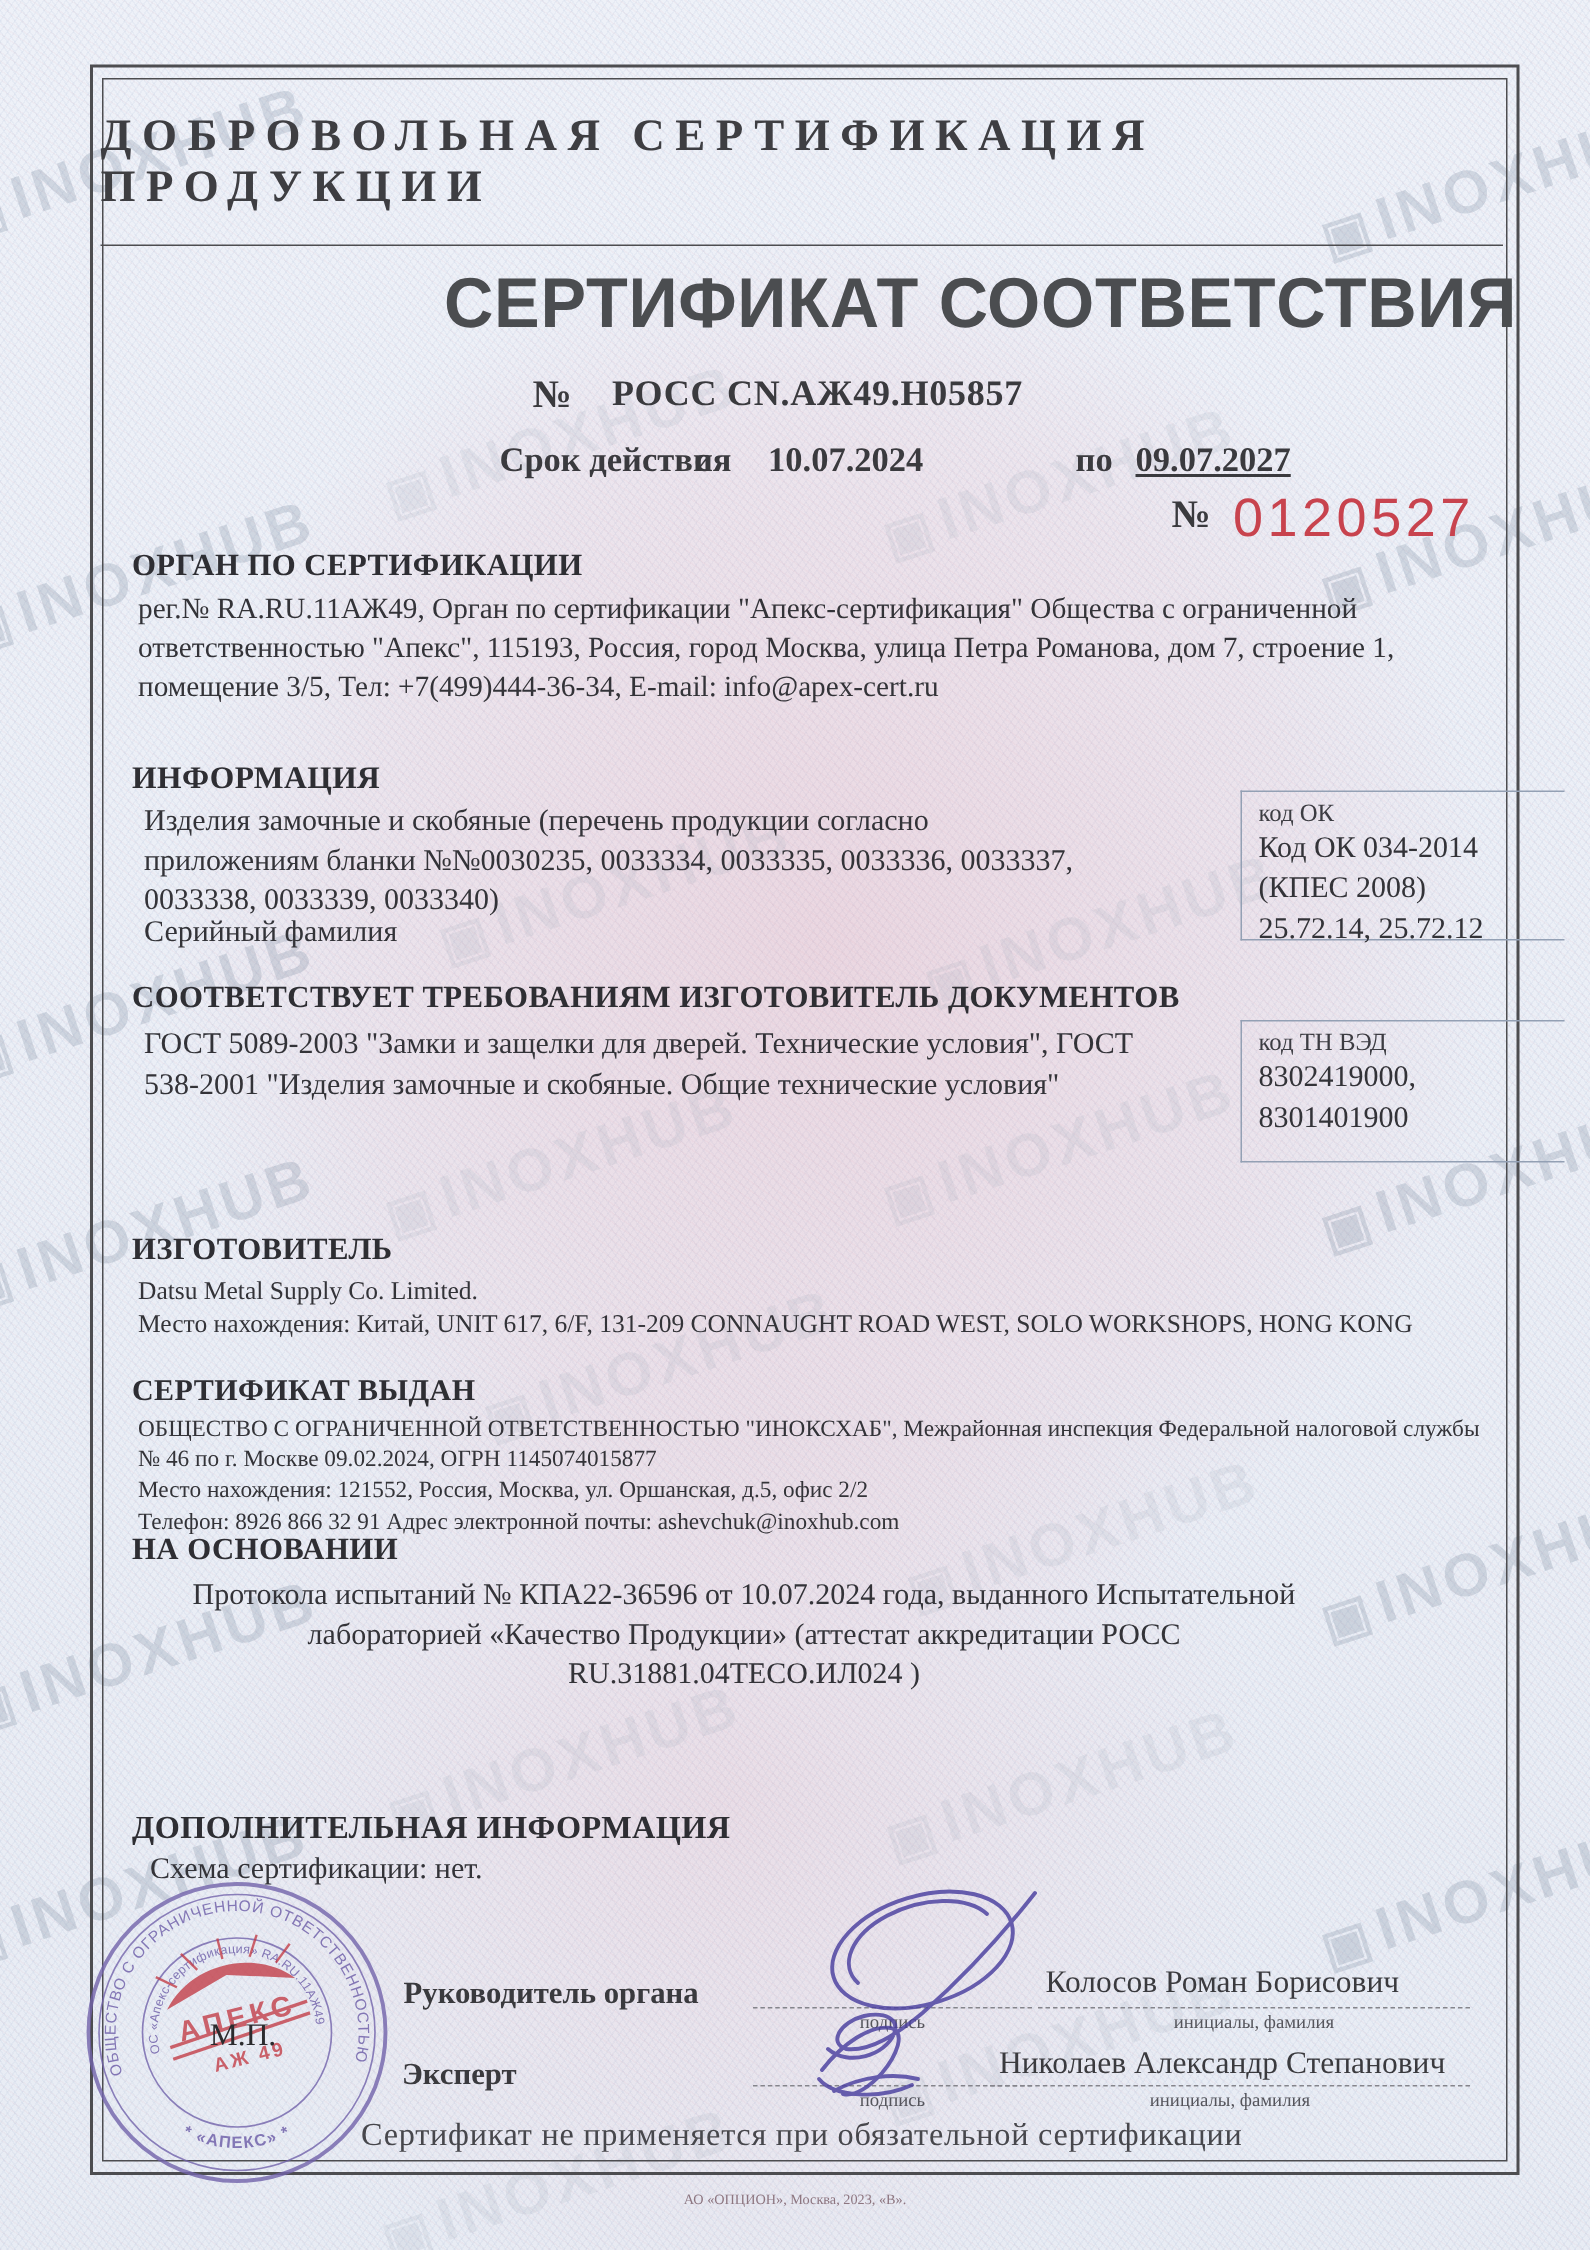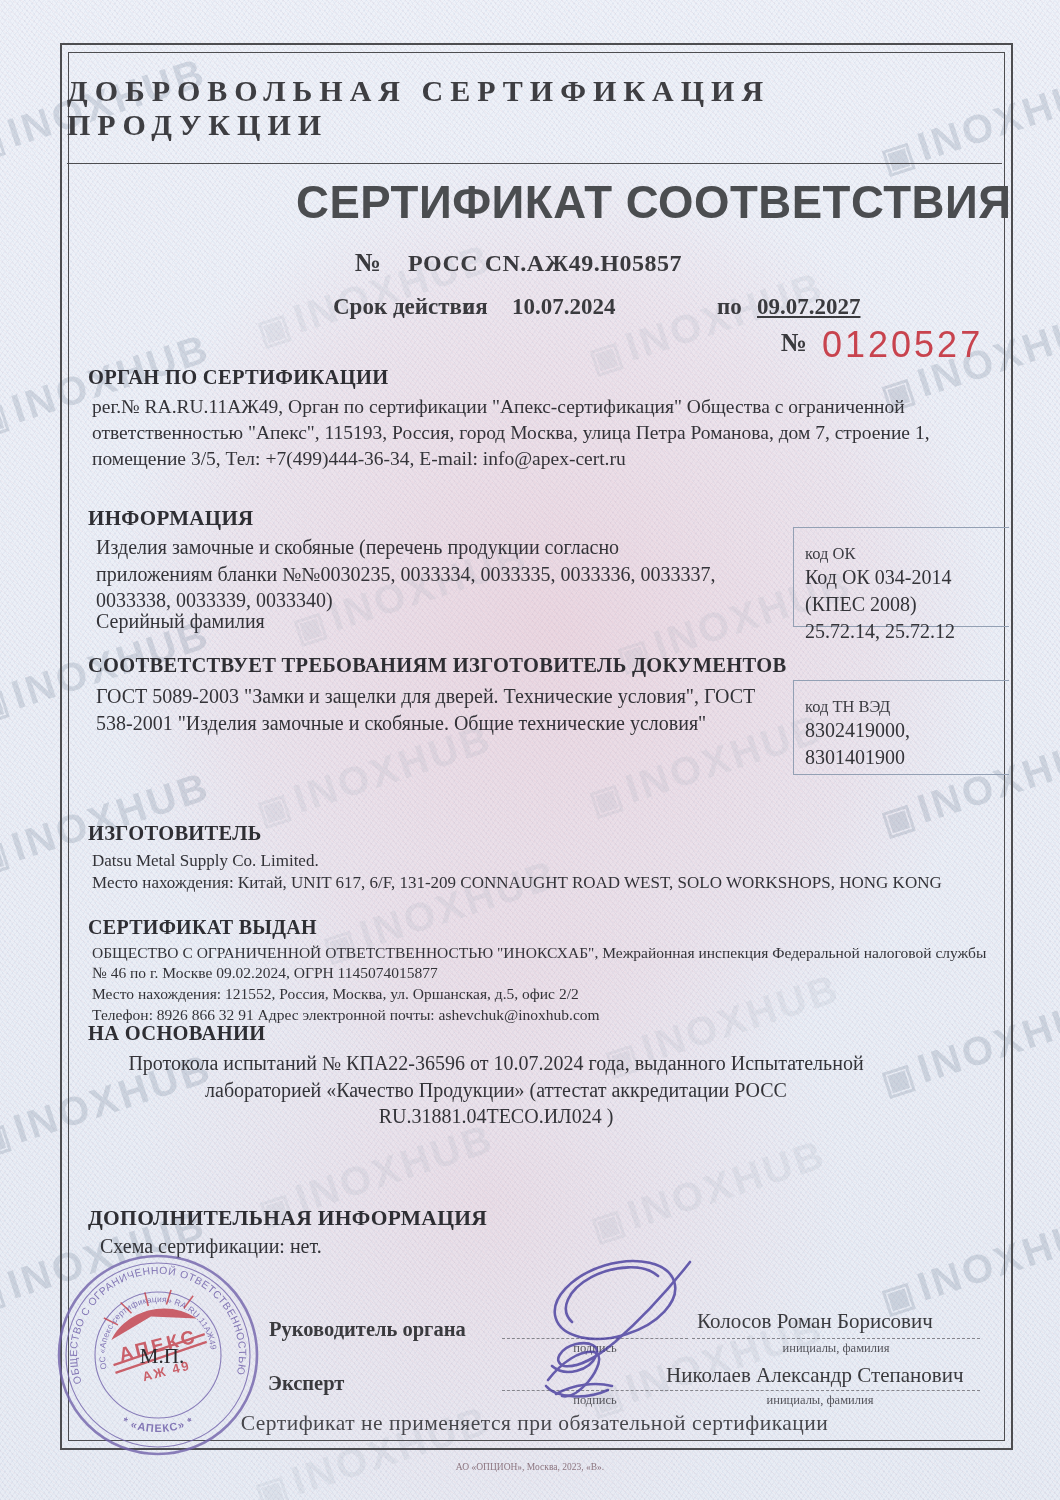--- a/index.html
+++ b/index.html
@@ -31,21 +31,21 @@
   .banner-box{left:67px;top:52px;width:935px;height:111px;border-bottom:1.5px solid #4d4d50;z-index:3;
       display:flex;align-items:center;justify-content:center;}
   .banner-box .t{font-weight:bold;font-size:30px;letter-spacing:7px;color:#3e3e42;}
   .doc-title{left:296px;top:174px;font-family:"Liberation Sans",sans-serif;font-weight:bold;
       font-size:47px;color:#4b4d50;letter-spacing:0.5px;transform:scaleX(.97);transform-origin:left;z-index:3;white-space:nowrap;}
   .z3{z-index:3;}
   .b{font-weight:bold;}
   .sec-h{font-weight:bold;font-size:20.5px;letter-spacing:.3px;color:#2e2e33;white-space:nowrap;}
   .body-t{font-size:19.5px;line-height:1.33;color:#333338;}
   .red-num{font-family:Liberation Sans, sans-serif;font-size:36px;letter-spacing:3px;color:#c8434e;}
-  .code-box{left:793px;width:216px;border:1px solid #93a0b4;border-right:none;padding:16px 0 0 11px;z-index:3;box-sizing:border-box;}
+  .code-box{left:827px;width:216px;border:1px solid #93a0b4;border-right:none;padding:4px 0 0 11px;z-index:3;box-sizing:border-box;}
   .code-box .lbl{font-size:16.5px;color:#3c3c42;}
   .code-box .ln{font-size:20px;line-height:1.35;color:#333338;}
   .sign-line{border-bottom:1.5px dashed #85858c;z-index:3;}
   .cap{font-size:12.5px;color:#55555c;text-align:center;z-index:3;}
   .role{font-weight:bold;font-size:20.5px;white-space:nowrap;z-index:3;}
   .sname{font-size:21px;white-space:nowrap;z-index:3;}
   .footer-note{left:60px;top:1411px;width:949px;text-align:center;font-size:21.5px;color:#47474c;letter-spacing:.5px;z-index:3;}
   .imprint{left:0;top:1462px;width:1060px;text-align:center;font-size:9.5px;color:#8d7680;z-index:3;}
   svg{display:block;}
 </style>

